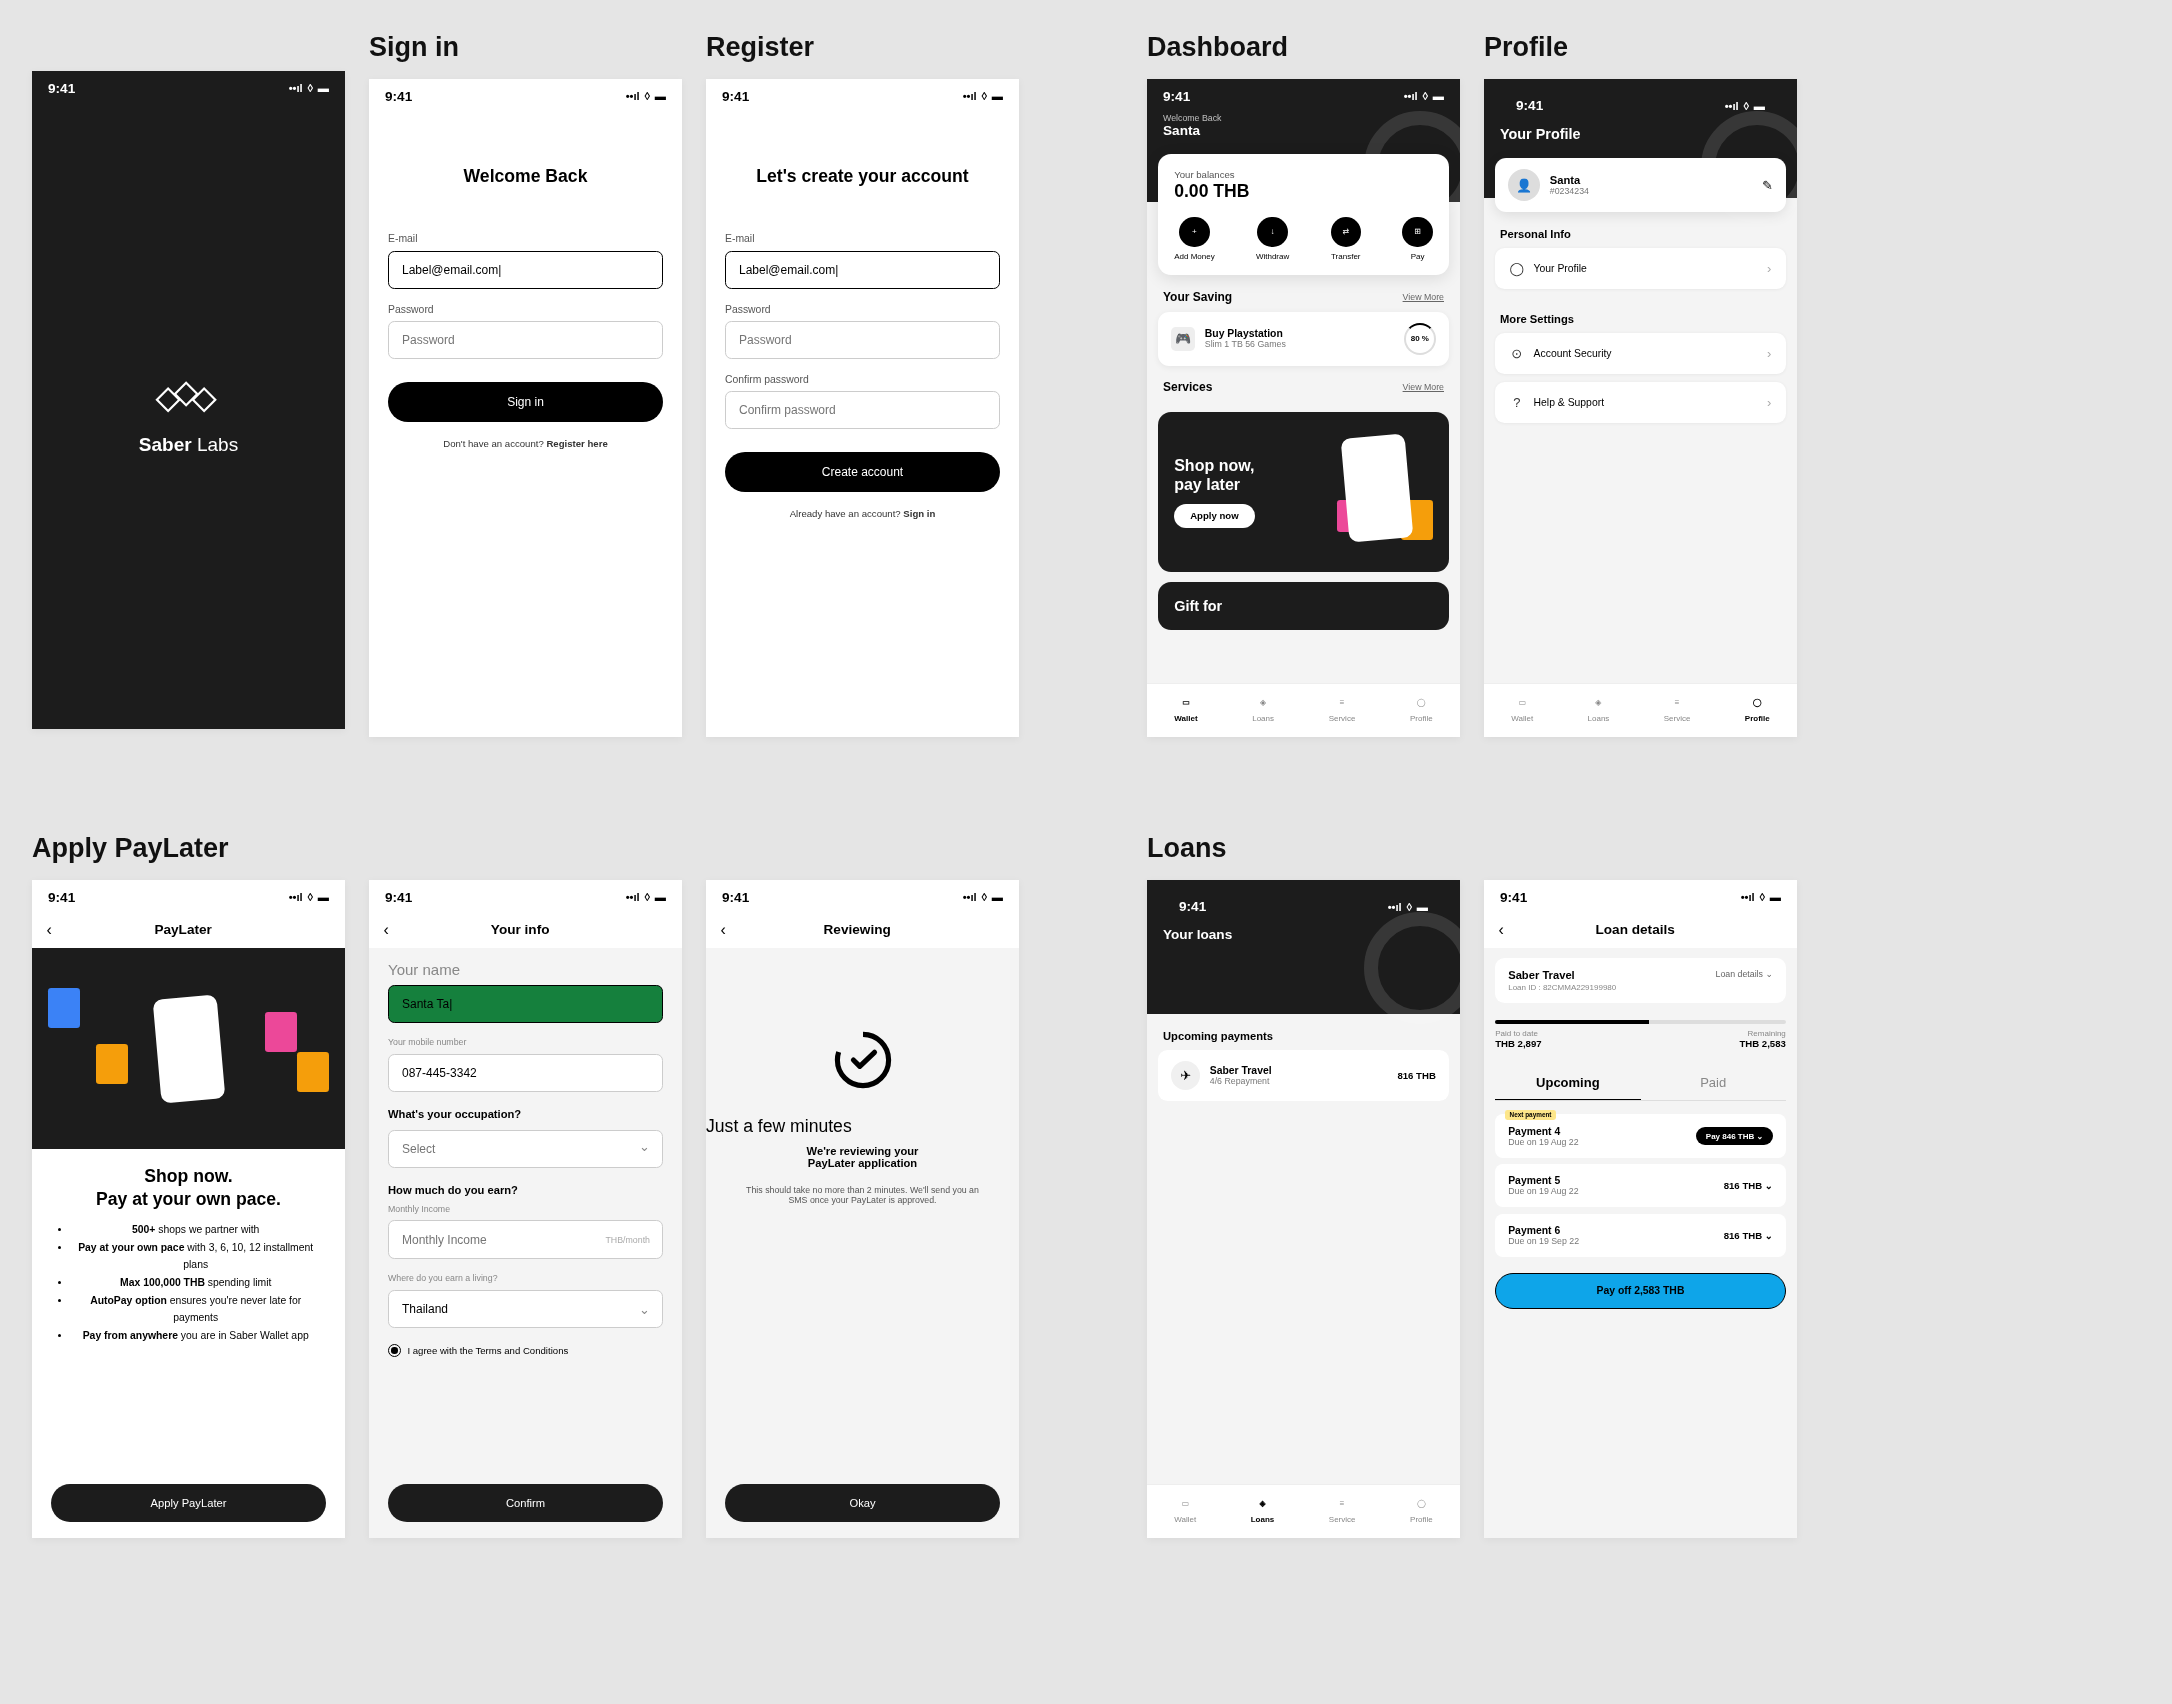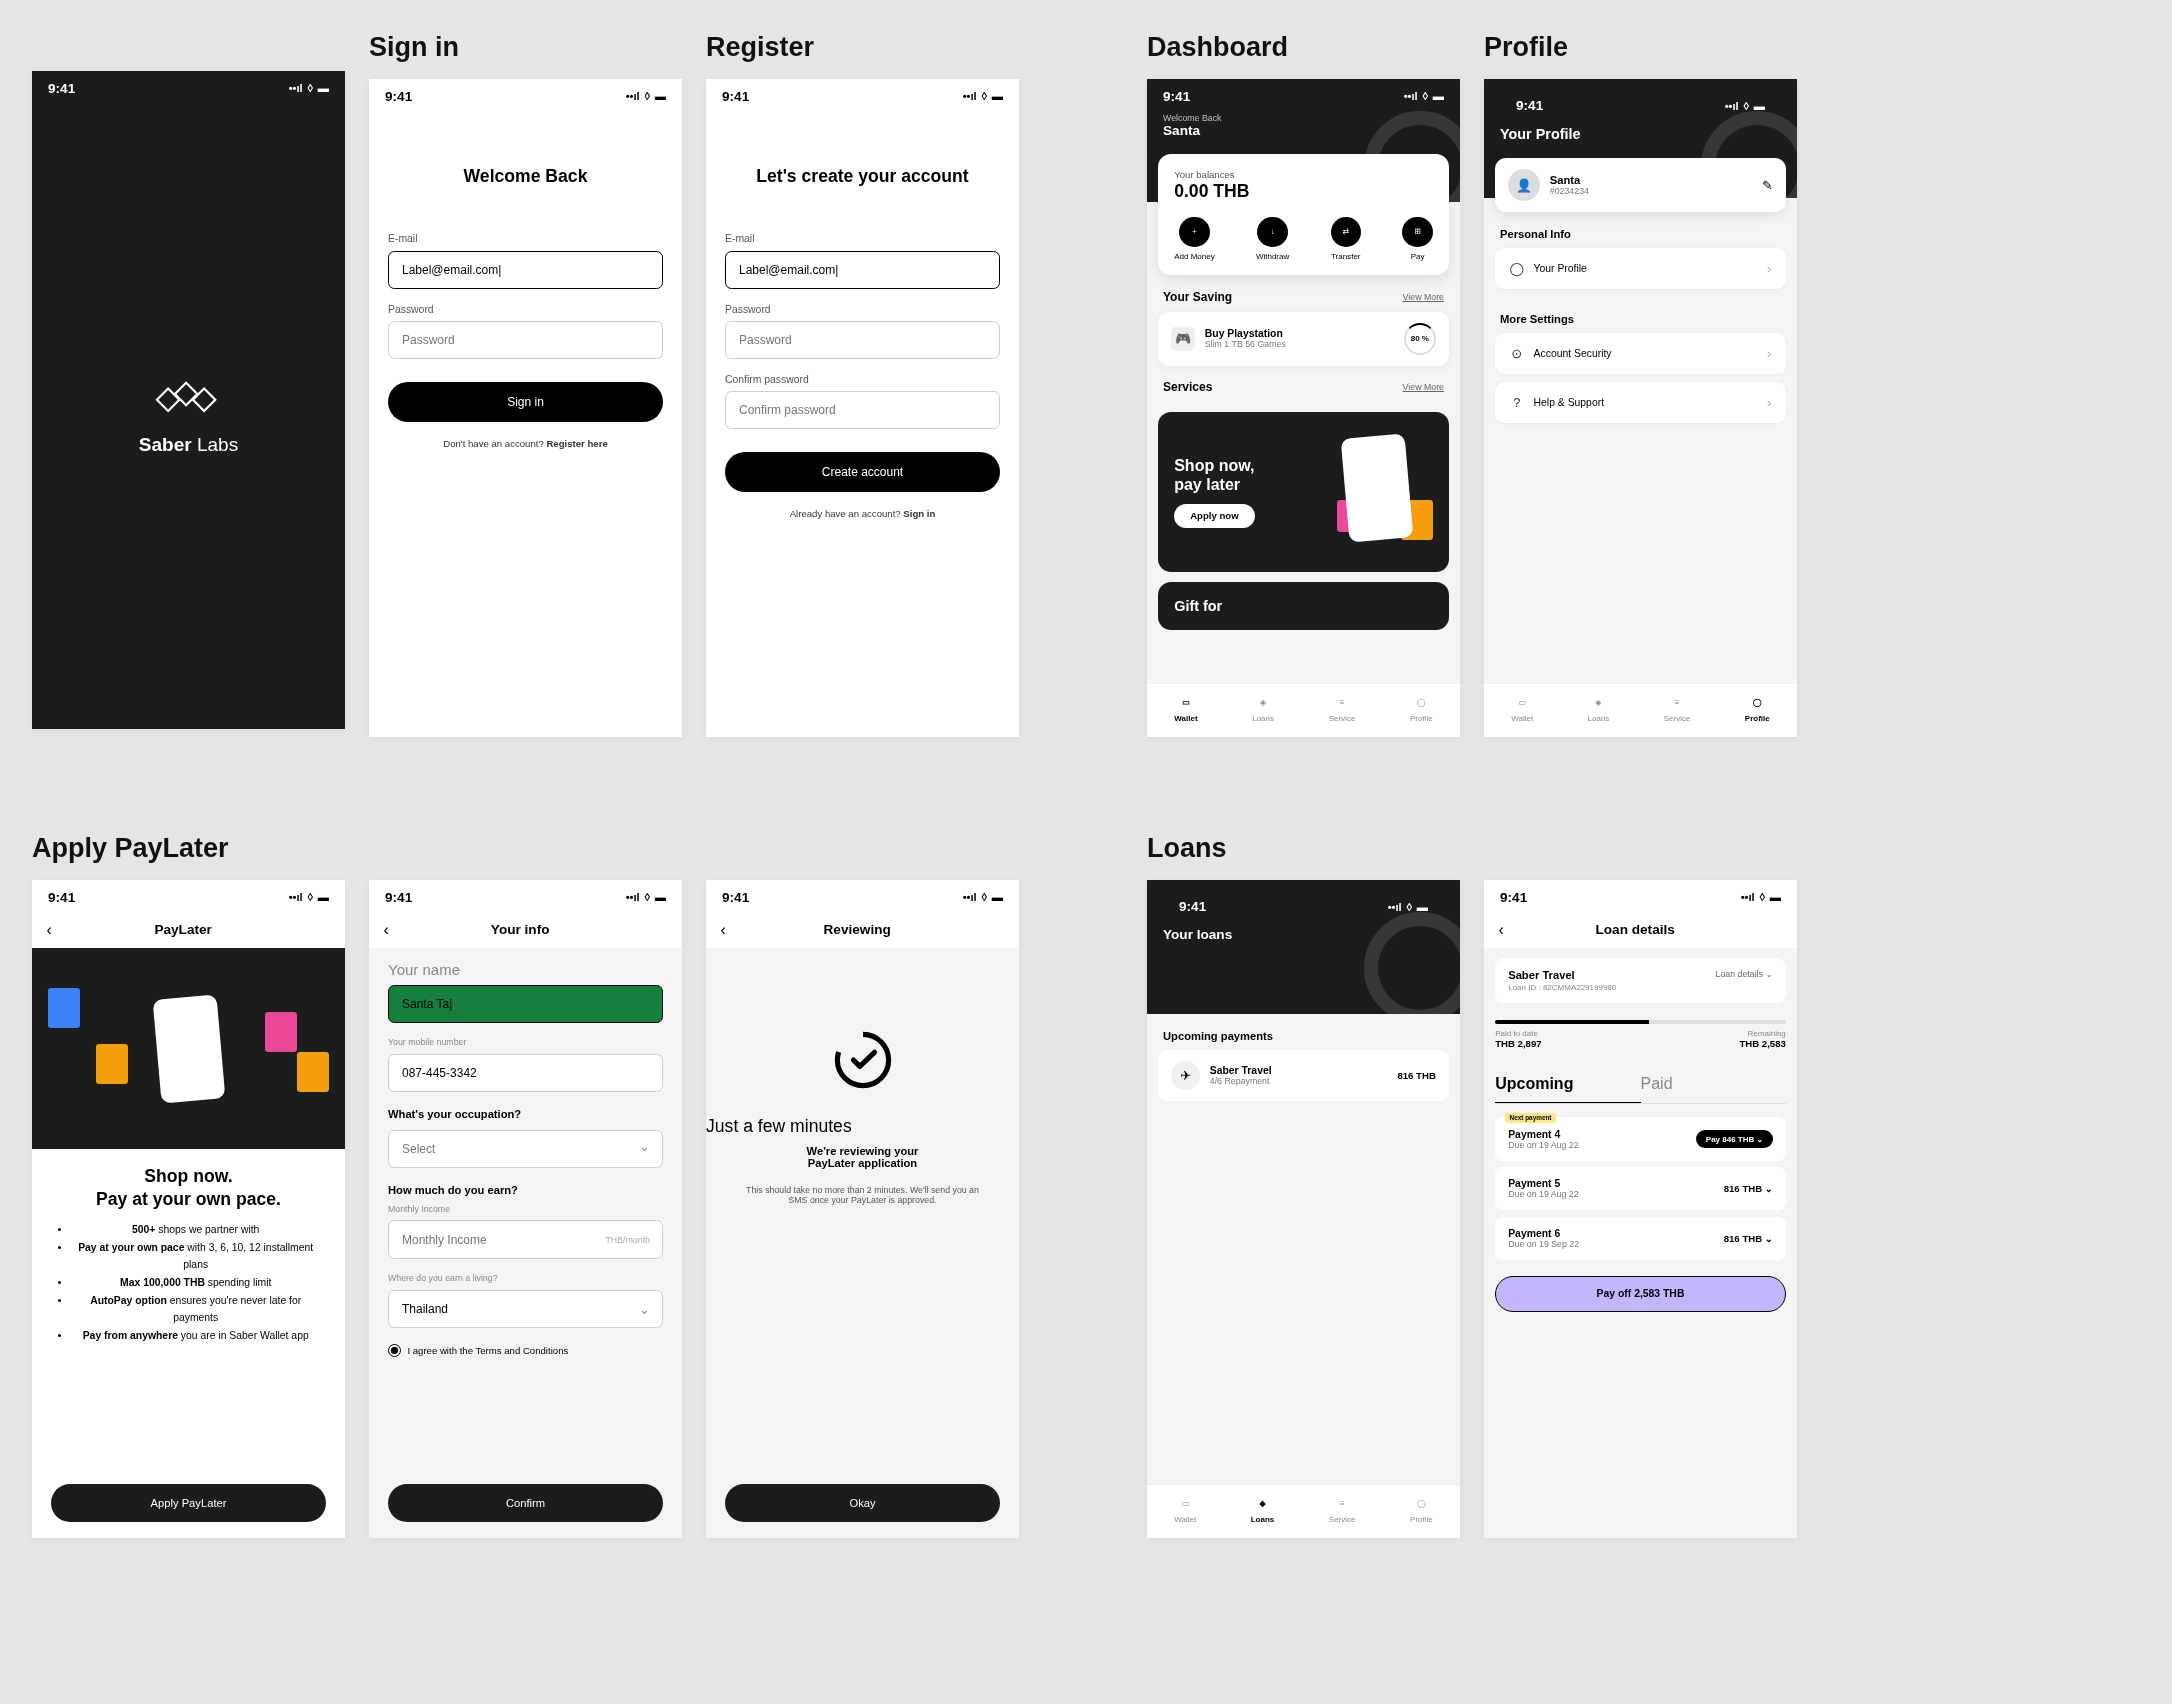--- a/index.html
+++ b/index.html
@@ -96,26 +96,26 @@
 .payment-amount { font-size: 9.6px; font-weight: 600; }
 .loan-detail-card { background: #fff; border-radius: 9.6px; margin: 9.6px 11.2px; padding: 11.2px 13px; }
 .loan-name { font-size: 11.2px; font-weight: 700; }
 .loan-id { font-size: 8px; color: #888; margin-top: 1.6px; }
 .loan-detail-link { font-size: 8.8px; color: #666; float: right; }
 .progress-bar { height: 4px; background: #ddd; border-radius: 2.4px; margin: 8px 11.2px 4.8px; overflow: hidden; }
 .progress-fill { height: 100%; width: 53%; background: #000; }
 .progress-labels { display: flex; justify-content: space-between; padding: 0 11.2px 8px; font-size: 8px; }
 .progress-labels .val { font-size: 9.6px; font-weight: 600; }
 .tabs-row { display: flex; margin: 8px 11.2px 0; border-bottom: 0.8px solid #ddd; }
-.tab { flex: 1; text-align: left; padding: 9.6px 0; font-size: 16px; color: #888; }
+.tab { flex: 1; text-align: center; padding: 9.6px 0; font-size: 13px; color: #888; }
 .tab.active { color: #000; font-weight: 700; border-bottom: 1.6px solid #000; }
 .payment-row { background: #fff; margin: 6.4px 11.2px 0; padding: 11.2px 13px; border-radius: 8px; display: flex; align-items: center; position: relative; }
 .next-badge { position: absolute; top: -4.8px; left: 9.6px; background: #fde68a; color: #000; font-size: 6.4px; padding: 1.6px 4.8px; border-radius: 2.4px; font-weight: 600; }
 .pay-btn { background: #000; color: #fff; padding: 4.8px 9.6px; border-radius: 11.2px; font-size: 8px; font-weight: 600; border: none; }
-.payoff-btn { margin: 16px 11.2px; padding: 11.2px; border: 1.2px solid #000; background: #c4b5fd; border-radius: 24px; font-size: 10.4px; font-weight: 600; text-align: center; }
+.payoff-btn { margin: 16px 11.2px; padding: 11.2px; border: 1.2px solid #000; background: #0ea5e9; border-radius: 24px; font-size: 10.4px; font-weight: 600; text-align: center; }
 .checkbox-row { display: flex; align-items: center; gap: 6.4px; margin-top: 16px; font-size: 9.6px; }
 .radio { width: 13px; height: 13px; border: 1.6px solid #000; border-radius: 50%; display:inline-flex; align-items:center; justify-content:center; }
 .radio::after { content:''; width:6.4px; height:6.4px; background:#000; border-radius:50%; }
 .unit { position: absolute; right: 13px; top: 50%; transform: translateY(-50%); font-size: 8.8px; color: #aaa; }
 .input-wrap { position: relative; }
 .select-chevron { position: absolute; right: 13px; top: 50%; transform: translateY(-50%); color: #888; pointer-events:none; }
 .bags-deco { position: absolute; inset: 0; display:flex; align-items:center; justify-content:center; }
 .phone-mockup { width: 64px; height: 104px; background: #fff; border-radius: 9.6px; transform: rotate(-5deg); position: relative; z-index: 2; }
 .bag { width: 32px; height: 40px; border-radius: 3.2px; position: absolute; }
 </style>

